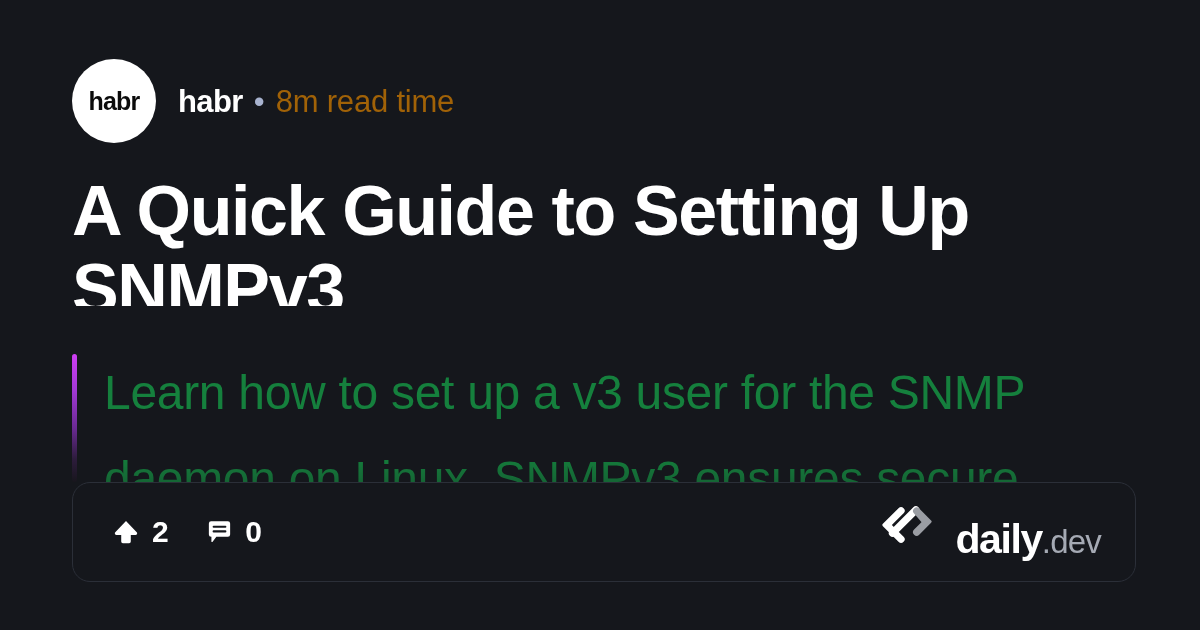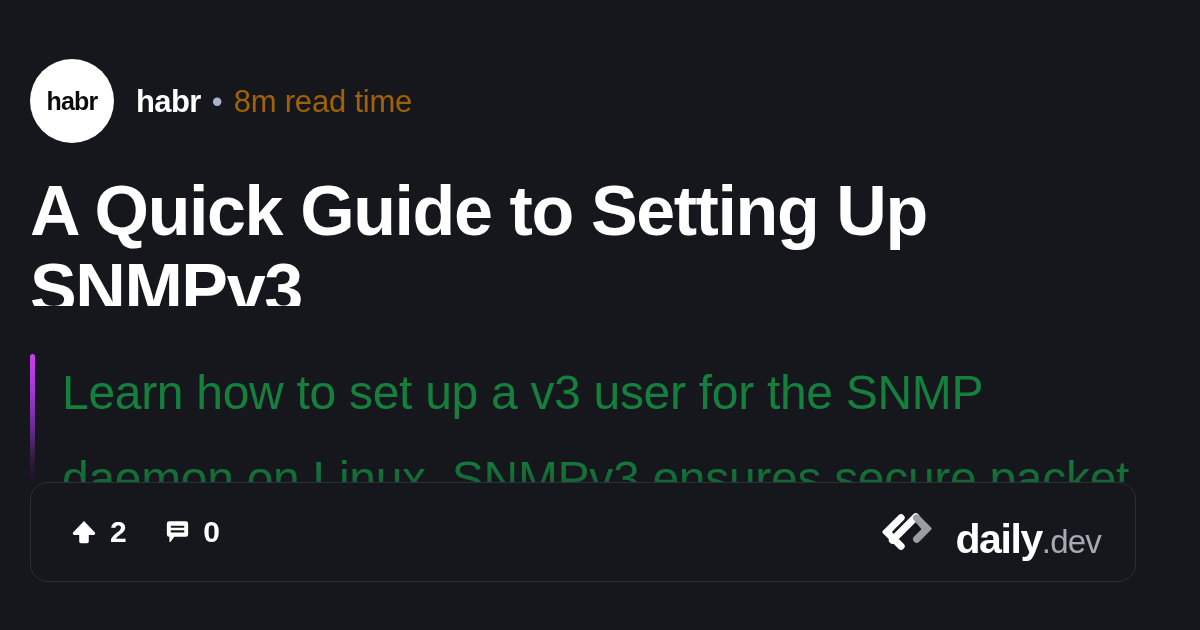--- a/index.html
+++ b/index.html
@@ -14,21 +14,21 @@
     overflow: hidden;
     -webkit-font-smoothing: antialiased;
   }
 
   .og-card {
     position: relative;
     width: 1200px;
     height: 630px;
     background: #15171c;
     box-sizing: border-box;
-    padding: 58px 64px 48px 30px;
+    padding: 58px 64px 48px 72px;
     display: flex;
     flex-direction: column;
   }
 
   
   .header-row {
     display: flex;
     align-items: center;
     gap: 22px;
     height: 86px;
@@ -160,21 +160,20 @@
   .stat-value {
     color: #ffffff;
     font-size: 30px;
     font-weight: 700;
     letter-spacing: -0.5px;
     line-height: 1;
   }
 
   .brand {
     display: flex;
-    align-items: center;
     gap: 17px;
   }
   .brand-mark {
     width: 62px;
     height: 40px;
     display: block;
   }
   .brand-text {
     display: flex;
     align-items: baseline;

